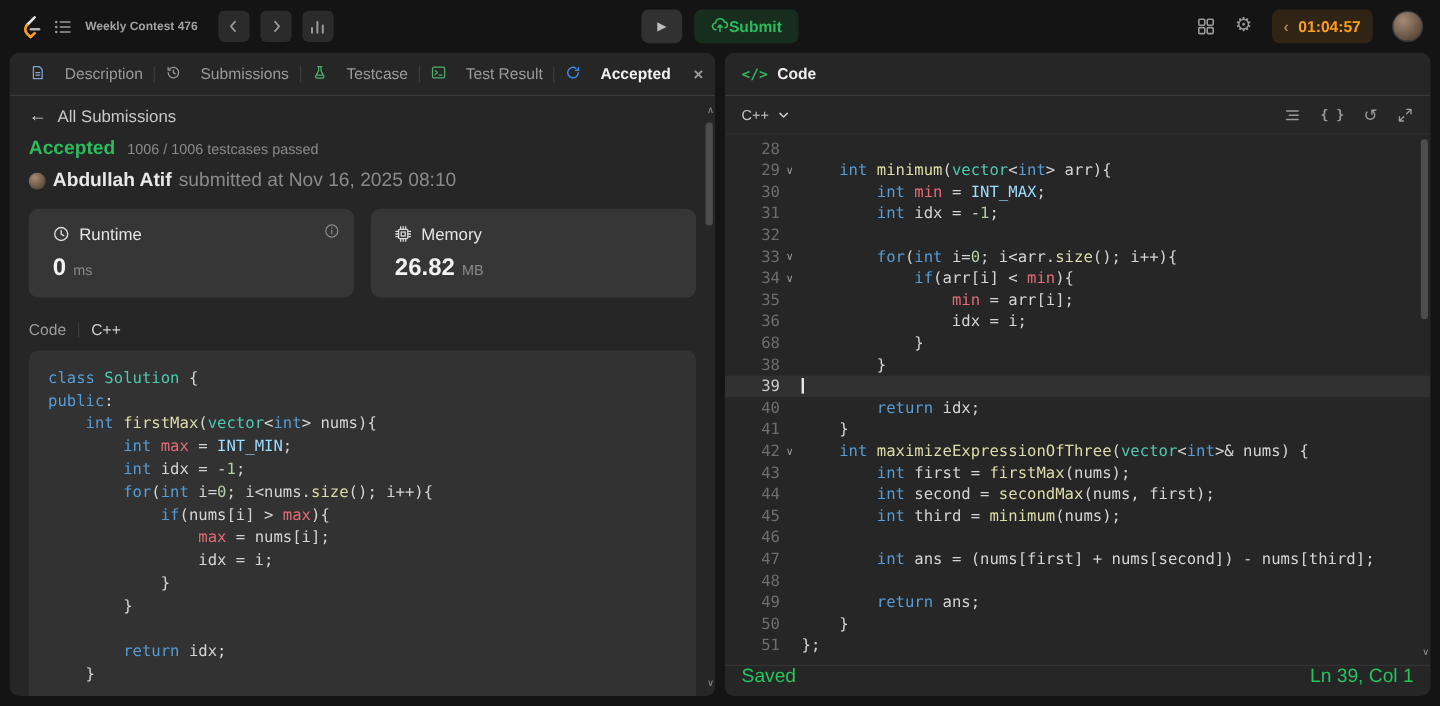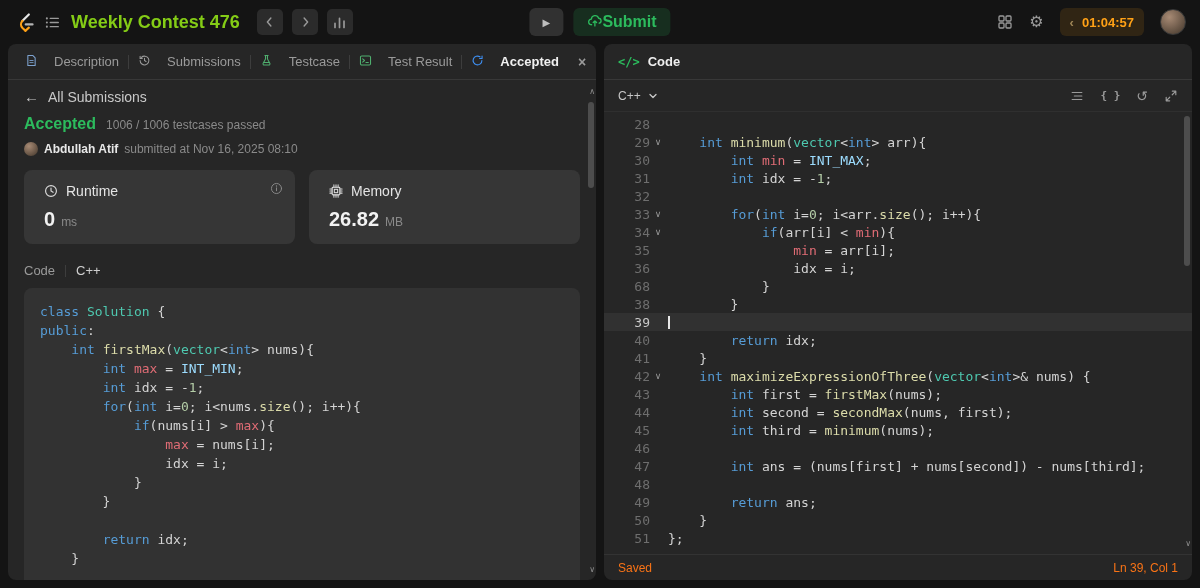--- a/index.html
+++ b/index.html
@@ -4,25 +4,25 @@
 <style>
   *{box-sizing:border-box;margin:0;padding:0}
   html,body{width:1200px;height:588px;overflow:hidden}
   body{background:#141414;font-family:"Liberation Sans",sans-serif;color:#d4d4d4;position:relative}
 
   
   .topbar{height:44px;display:flex;align-items:center;justify-content:space-between;padding:0 14px;position:relative}
   .tb-left{display:flex;align-items:center;gap:9px}
   .logo{display:flex;align-items:center}
   .iconbtn{display:flex;align-items:center;justify-content:center;color:#9a9a9a;background:none;border:none;cursor:pointer}
-  .tb-title{font-size:18px;font-weight:700;color:#84cc16;margin:0 8px 0 2px;white-space:nowrap}
+  .tb-title{font-size:10px;font-weight:700;color:#a3a3a3;margin:0 8px 0 2px;white-space:nowrap}
   .nav-btn{width:26px;height:26px;border:none;border-radius:5px;background:#2b2b2b;color:#9a9a9a;display:flex;align-items:center;justify-content:center;cursor:pointer}
   .tb-center{position:absolute;left:50%;top:50%;transform:translate(-50%,-50%);display:flex;gap:10px;align-items:center}
   .run-btn{width:34px;height:28px;border-radius:6px;background:#313131;border:none;color:#bdbdbd;font-size:10px;display:flex;align-items:center;justify-content:center;cursor:pointer}
-  .submit-btn{height:28px;border:none;border-radius:6px;background:rgba(44,187,93,.16);color:var(--accent-green,#2cbb5d);display:flex;gap:0;align-items:center;padding:0 14px;font-size:16px;font-weight:600;cursor:pointer}
+  .submit-btn{height:28px;border:none;border-radius:6px;background:rgba(44,187,93,.16);color:var(--accent-green,#2cbb5d);display:flex;gap:0;align-items:center;padding:0 14px;font-size:13px;font-weight:600;cursor:pointer}
   .tb-right{display:flex;align-items:center;gap:16px}
   .gear{font-size:16px;line-height:1}
   .timer{height:28px;display:flex;align-items:center;gap:8px;background:rgba(255,161,22,.12);border:none;border-radius:6px;padding:0 10px;color:var(--accent-orange,#ffa116);font-size:13px;font-weight:600;cursor:pointer}
   .timer .chev{color:#a08757;font-size:13px;font-weight:700}
   .avatar{width:26px;height:26px;border-radius:50%;background:radial-gradient(circle at 35% 30%,#a78a74,#5a4a3c 75%);border:1px solid #3a3a3a}
 
   
   .main{display:flex;gap:8px;padding:0 8px;height:536px}
   .panel{flex:1;background:#262626;border-radius:8px;position:relative;display:flex;flex-direction:column;overflow:hidden}
 
@@ -33,21 +33,21 @@
   .tab .close{color:#9a9a9a;font-size:14px;margin-left:3px}
   .tabsep{width:1px;height:14px;background:#3d3d3d;flex:0 0 auto}
   .i-desc{color:#7da2cf}.i-sub{color:#9a9a9a}.i-test{color:#4fae6e}.i-res{color:#4fae6e}.i-acc{color:#3e8ef0}
 
   .panel-body{padding:8px 16px 0;display:flex;flex-direction:column;flex:1;overflow:hidden}
   .back-row{display:flex;align-items:center;gap:9px;font-size:14px;color:#c9c9c9;height:26px;cursor:pointer}
   .back-arrow{font-size:15px;color:#c9c9c9}
   .status-row{display:flex;align-items:baseline;gap:10px;margin-top:10px}
   .status-accepted{font-size:16px;font-weight:700;color:var(--accent-green,#2cbb5d)}
   .testcases{font-size:12px;color:#8a8a8a}
-  .submitter{display:flex;align-items:center;gap:6px;margin-top:9px;font-size:12px;color:#8a8a8a}
+  .submitter{display:flex;align-items:center;gap:6px;margin-top:9px;font-size:16px;color:#8a8a8a}
   .mini-avatar{width:14px;height:14px;border-radius:50%;background:radial-gradient(circle at 35% 30%,#a78a74,#5a4a3c 75%);flex:0 0 auto}
   .submitter .name{color:#e8e8e8;font-weight:700}
 
   .stats{display:flex;gap:14px;margin-top:14px}
   .stat-card{flex:1;background:#363636;border-radius:8px;padding:13px 20px;position:relative}
   .stat-head{display:flex;align-items:center;gap:8px;font-size:14px;color:#e4e4e4}
   .stat-head .sicon{color:#dcdcdc;display:flex}
   .stat-info{position:absolute;right:12px;top:12px;color:#8a8a8a;display:flex;cursor:pointer}
   .stat-value{margin-top:9px;display:flex;align-items:baseline;gap:6px}
   .stat-value .v{font-size:20px;font-weight:700;color:#f2f2f2}
@@ -73,21 +73,21 @@
 
   .editor{flex:1;overflow:hidden;font-family:"DejaVu Sans Mono",monospace;font-size:13px;padding-top:3px}
   .erow{display:flex;height:18px;align-items:center;cursor:text}
   .erow.active{background:#313131}
   .lnum{width:46px;text-align:right;color:#6e6e6e;flex:0 0 auto}
   .erow.active .lnum{color:#c9c9c9}
   .lfold{width:16px;text-align:center;color:#9a9a9a;font-size:9px;flex:0 0 auto;font-family:"Liberation Sans",sans-serif}
   .lcode{white-space:pre;flex:1;padding-left:2px}
   .cursor{display:inline-block;width:1.5px;height:13px;background:#e6e6e6;vertical-align:-2px}
 
-  .rp-footer{height:26px;display:flex;align-items:center;justify-content:space-between;padding:0 14px;border-top:1px solid #333;font-size:12px;color:#f97316;flex:0 0 auto}
+  .rp-footer{height:26px;display:flex;align-items:flex-start;justify-content:space-between;padding:0 14px;border-top:1px solid #333;font-size:16px;color:#22c55e;flex:0 0 auto}
 
   
   .kw{color:#569cd6}.type{color:#4ec9b0}.fn{color:#dcdcaa}
   .num{color:#b5cea8}.const{color:#9cdcfe}.builtin{color:#e06c75}
 
   
   .vthumb{position:absolute;right:2px;width:6px;border-radius:3px;background:#4d4d4d;cursor:pointer}
   .sc-chev{position:absolute;right:1px;color:#8f8f8f;font-size:8px;line-height:1;cursor:pointer}
 </style>
 </head>

